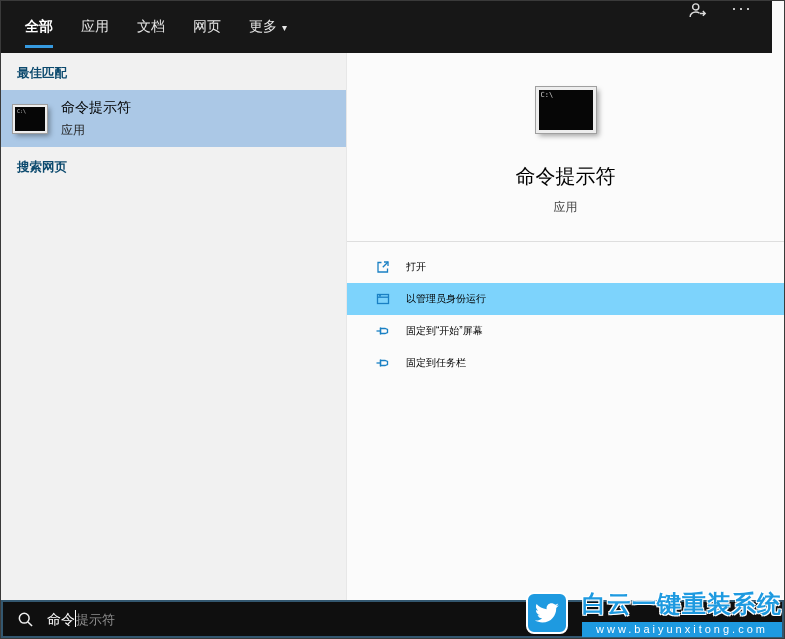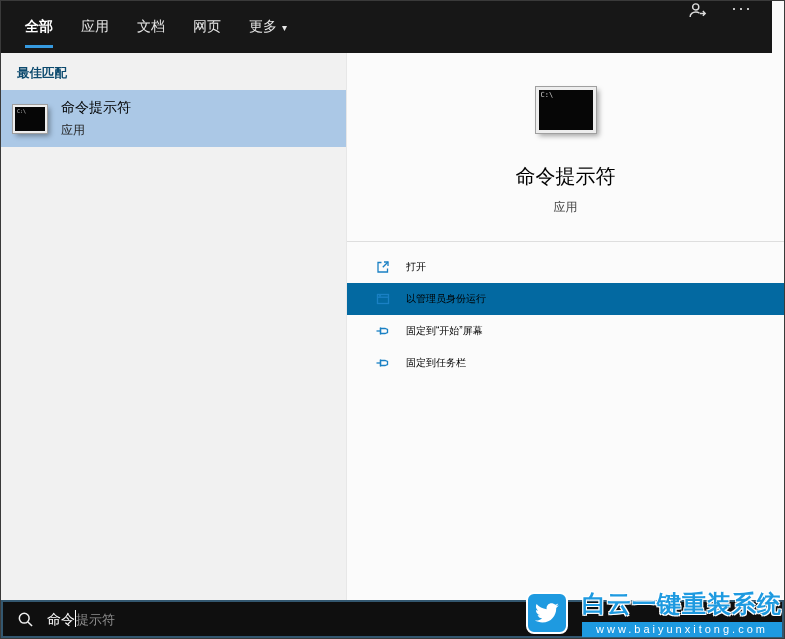--- a/index.html
+++ b/index.html
@@ -73,21 +73,21 @@
   .preview .cmd-icon { display:inline-block; }
   .pv-title { margin-top:26px; font-size:20px; color:#000; }
   .pv-sub   { margin-top:9px;  font-size:12px; color:#454545; }
   .divider  { margin-top:25px; border-top:1px solid #dedede; }
 
   .actions { padding-top:9px; }
   .action-row {
     height:32px; display:flex; align-items:center; gap:15px;
     padding-left:28px; font-size:10px; color:#000; cursor:pointer;
   }
-  .action-row.highlight { background:#0369a1;text-align:right; }
+  .action-row.highlight { background:#7dd3fc;text-align:right; }
   .action-row svg { flex:0 0 auto; }
 
   
   .searchbar {
     position:absolute; left:0; right:0; bottom:0; height:38px;
     background:#0f0f0f; border:2px solid #33576f;
     display:flex; align-items:center; padding:0 14px; gap:13px; z-index:4;
   }
   .sb-typed { color:#fff; font-size:14px; }
   .sb-caret { display:inline-block; width:1px; height:17px; background:#fff; vertical-align:-3px; }
@@ -155,20 +155,21 @@
       <div class="best-match-row">
         <div class="cmd-icon small">
           <span class="c">C:\</span>
         </div>
         <div class="bm-text">
           <div class="t1">命令提示符</div>
           <div class="t2">应用</div>
         </div>
       </div>
 
+      <div class="section-h">搜索网页</div>
 
     </div>
 
     <div class="right-panel">
       <div class="preview">
         <div class="cmd-icon big">
           <span class="c">C:\</span>
         </div>
         <div class="pv-title">命令提示符</div>
         <div class="pv-sub">应用</div>

